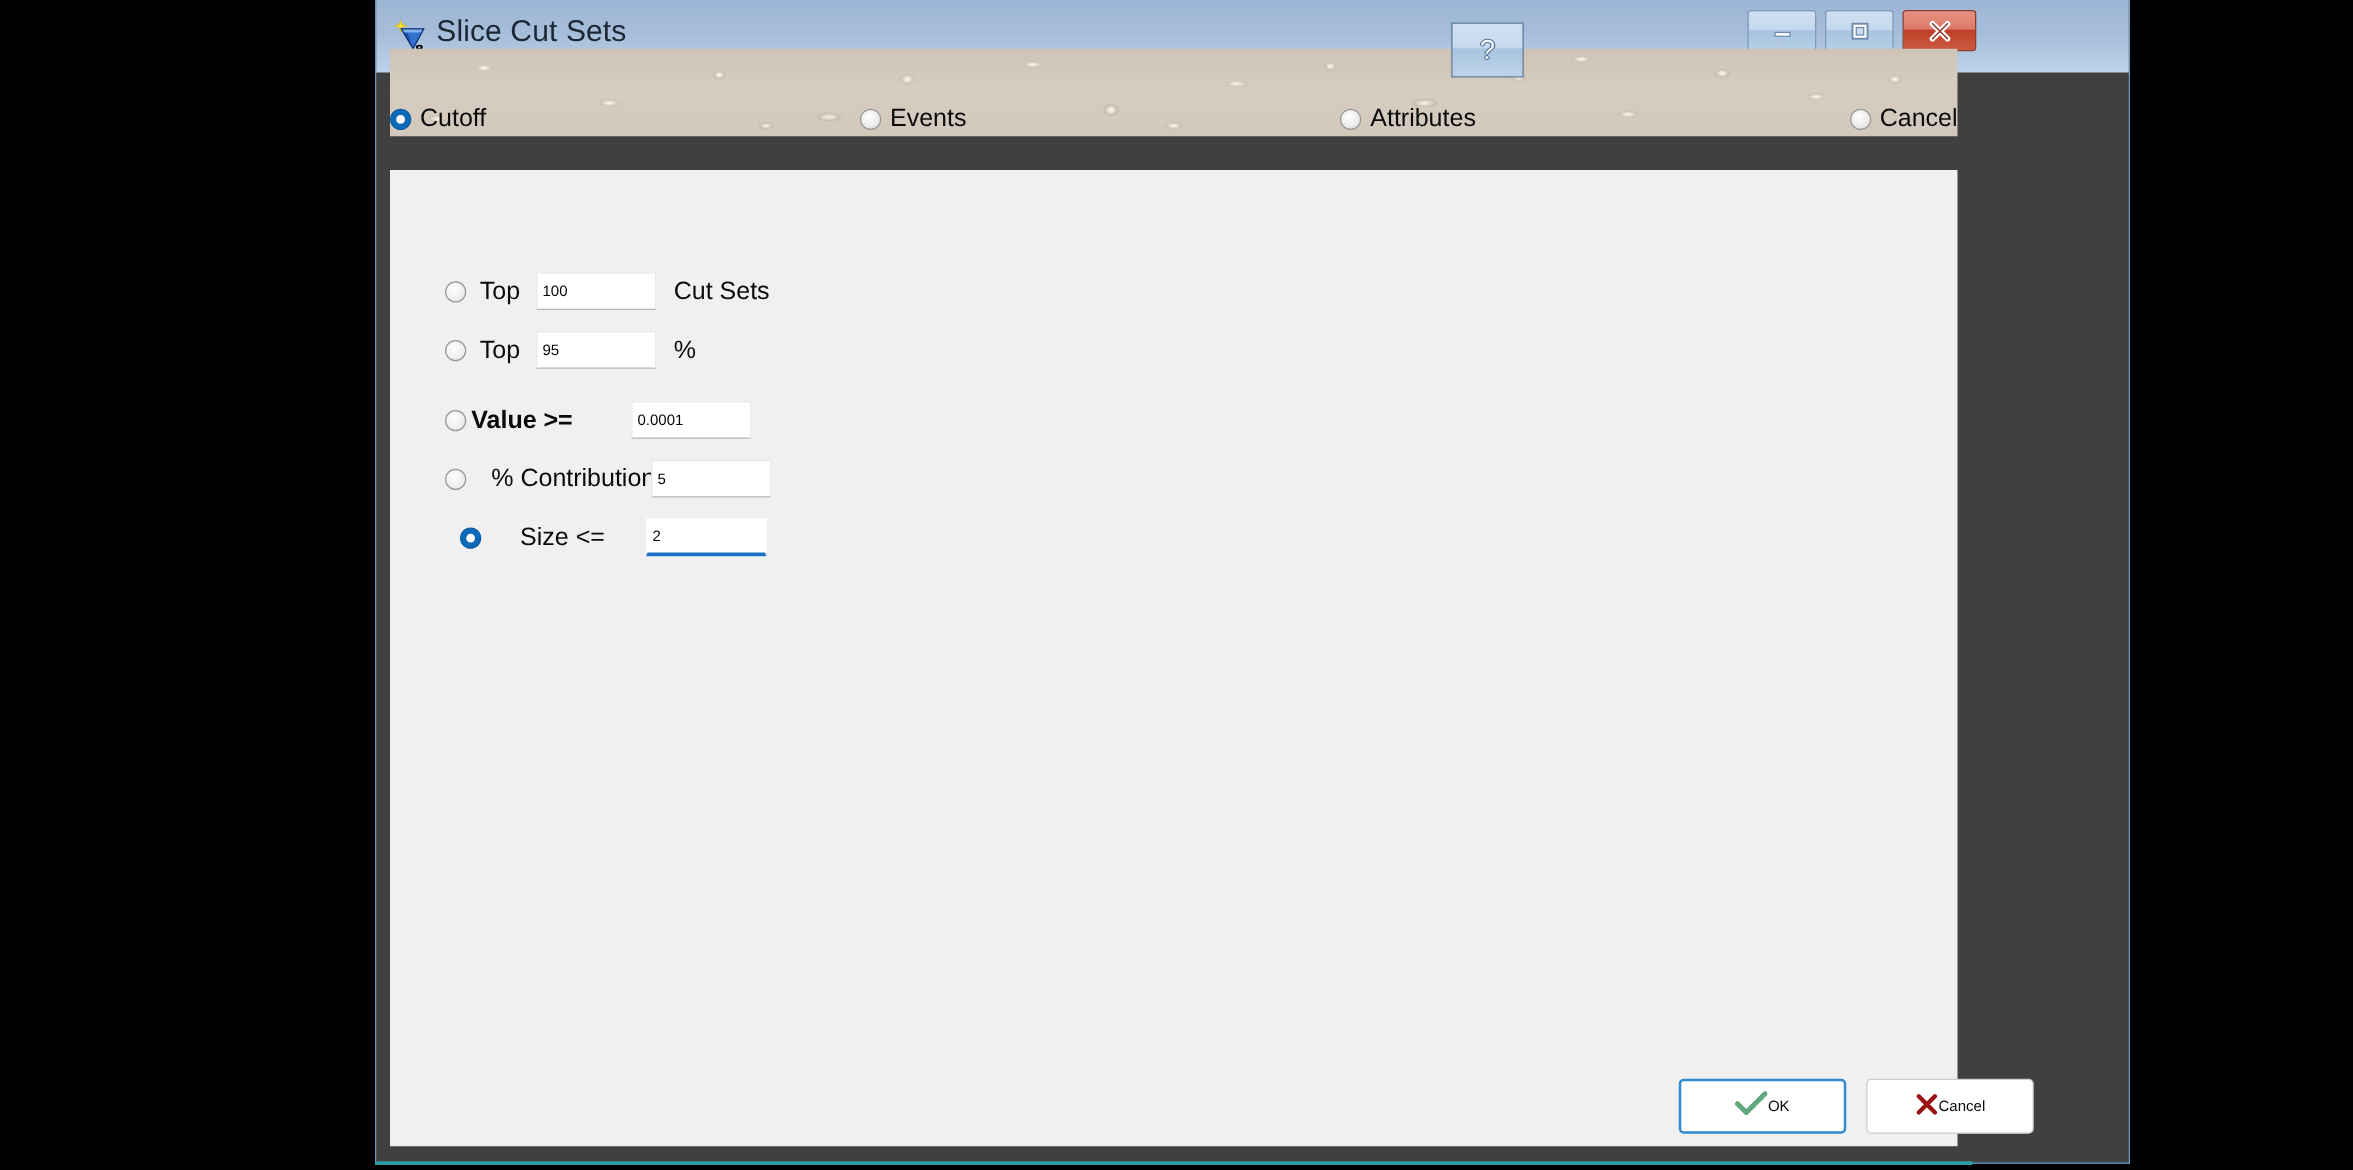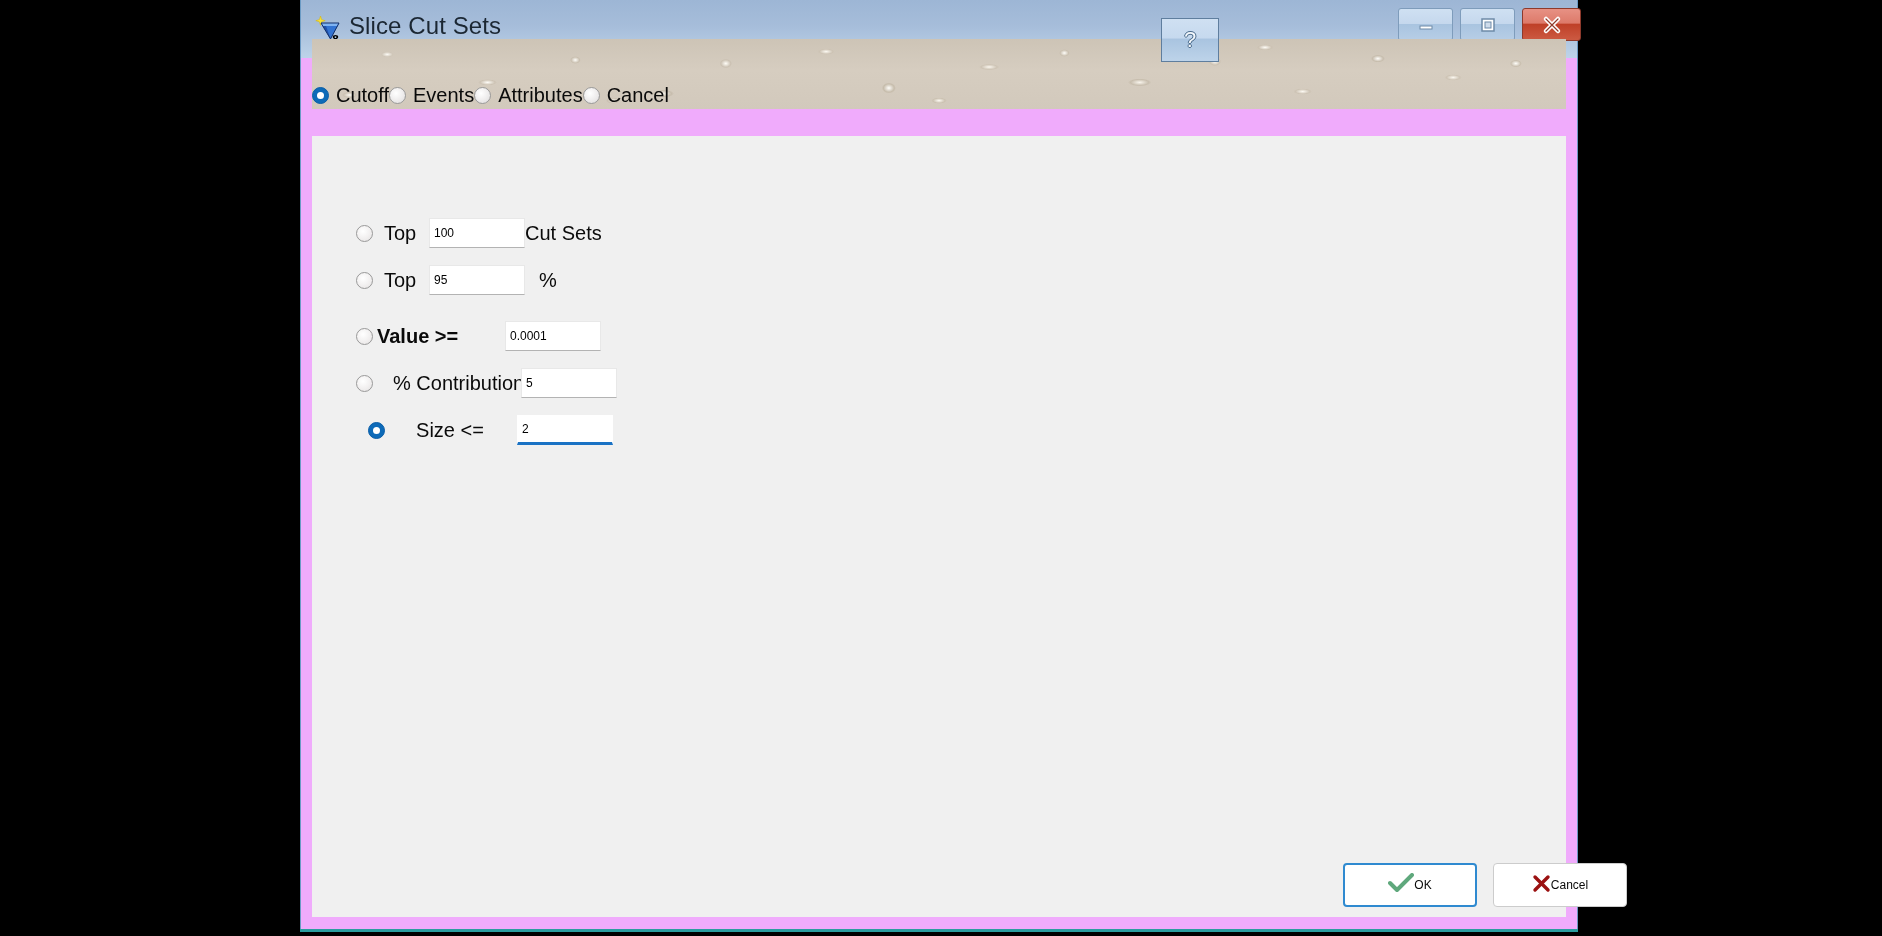--- a/index.html
+++ b/index.html
@@ -17,23 +17,23 @@
     width: 1882px;
     height: 936px;
     background: #000000;
   }
 
   
   #window {
     position: absolute;
     left: 300px;
     top: 0px;
-    width: 1278px;
+    width: 1404px;
     height: 931px;
-    background: #f0abfc;
+    background: #404040;
     box-sizing: border-box;
     border: 1px solid #6a9ac4;
     border-top: none;
   }
 
   
   #window-bottom-accent {
     position: absolute;
     left: 300px;
     top: 929px;
@@ -161,21 +161,21 @@
     color: #000;
     letter-spacing: 0.2px;
   }
 
   #radio-row {
     position: absolute;
     left: 0;
     top: 45px;
     width: 100%;
     display: flex;
-    justify-content: flex-start;
+    justify-content: space-between;
   }
 
   .radio-opt {
     display: flex;
     align-items: center;
     gap: 7px;
     font-size: 20px;
     color: #0a0a0a;
     cursor: pointer;
     white-space: nowrap;
@@ -426,21 +426,21 @@
       </div>
     </div>
 
 
     <div id="content">
 
       <div class="opt-row" style="left:44px; top:82px;">
         <span class="opt-radio"></span>
         <span class="opt-label" style="width:46px; text-align:center; margin-left:4px;">Top</span>
         <input class="opt-input" style="width: 96px; margin-left: 6px;" type="text" value="100">
-        <span class="opt-suffix" style="">Cut Sets</span>
+        <span class="opt-suffix" style="margin-left:14px;">Cut Sets</span>
       </div>
 
       <div class="opt-row" style="left:44px; top:129px;">
         <span class="opt-radio"></span>
         <span class="opt-label" style="width:46px; text-align:center; margin-left:4px;">Top</span>
         <input class="opt-input" style="width: 96px; margin-left: 6px;" type="text" value="95">
         <span class="opt-suffix" style="margin-left:14px;">%</span>
       </div>
 
       <div class="opt-row" style="left:44px; top:185px;">

